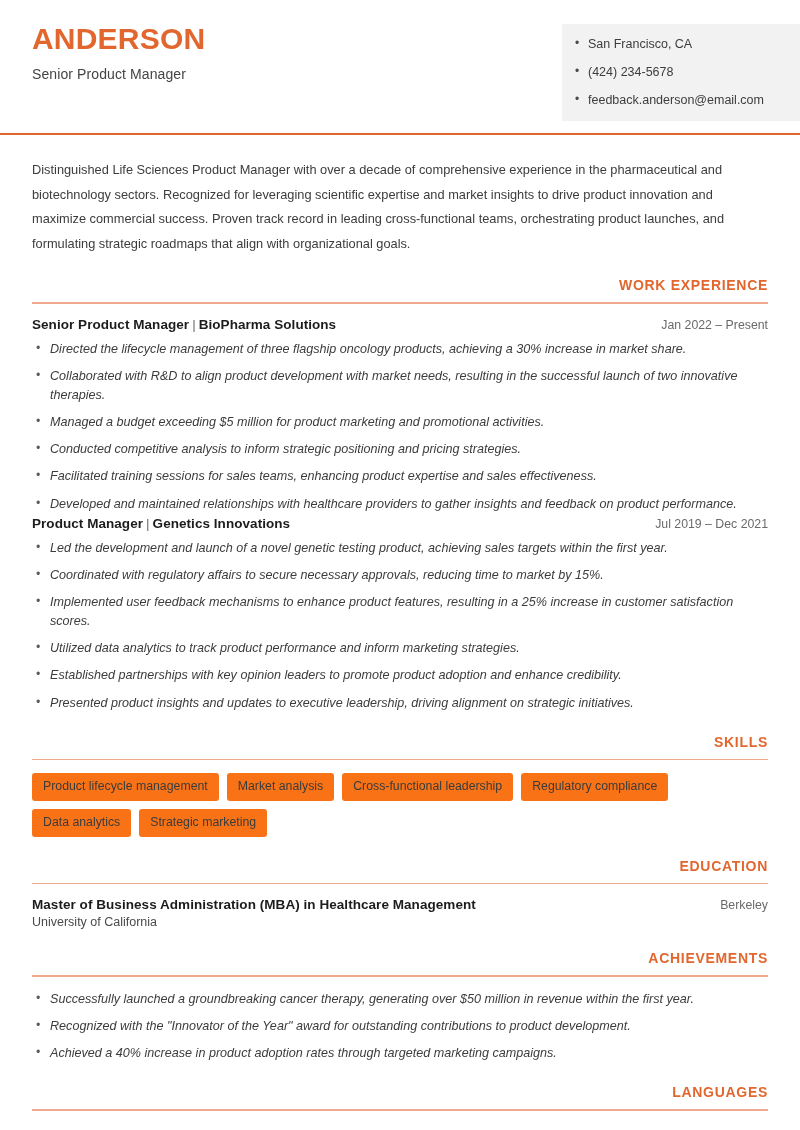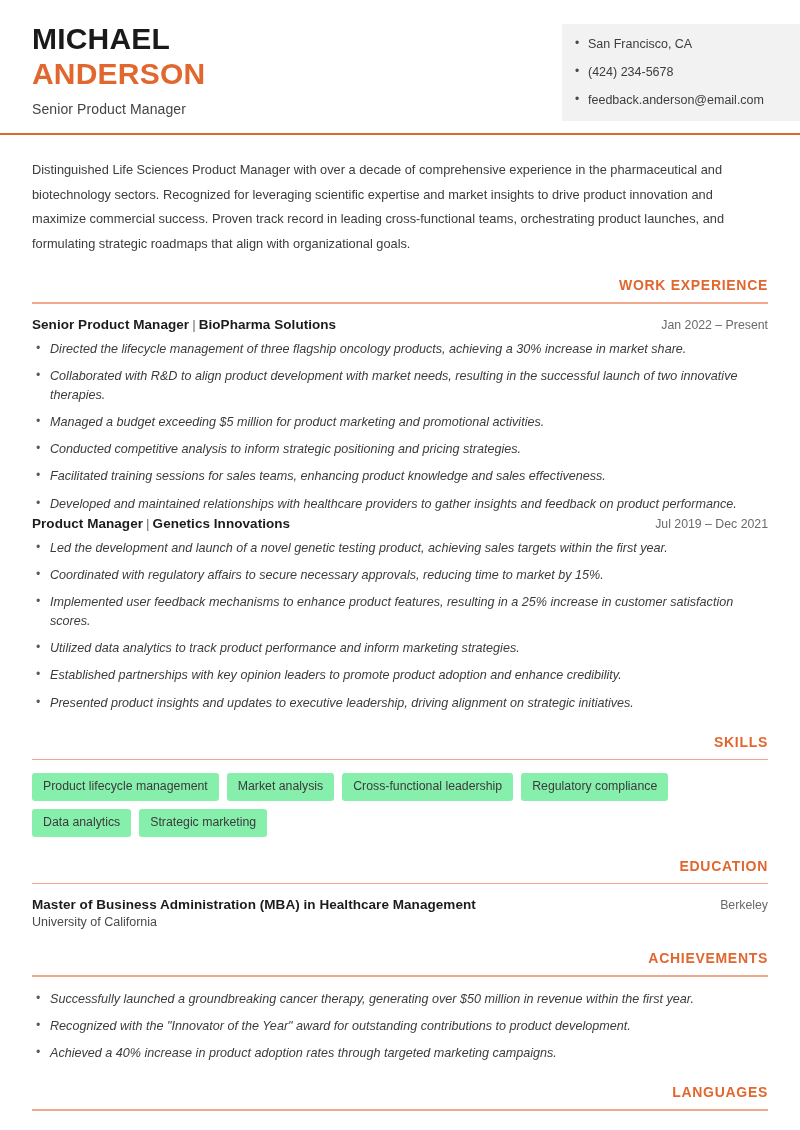--- a/index.html
+++ b/index.html
@@ -178,39 +178,38 @@
   .job-block:last-child { margin-bottom: 0; }
 
   
   .tags {
     display: flex;
     flex-wrap: wrap;
     gap: 8px 8px;
     margin-top: 2px;
   }
   .tag {
-    background: #86efac;
+    background: #f97316;
     border-radius: 3px;
     padding: 6px 11px 7px 11px;
     font-size: 12.3px;
     color: #3b3b3b;
     line-height: 1.2;
     white-space: nowrap;
   }
 
   .edu-block { margin-top: 2px; }
 </style>
 </head>
 <body>
 
 <div class="page">
 
   <div class="header">
     <div class="header-left">
-      <div class="name-line name-first">MICHAEL</div>
       <div class="name-line name-last">ANDERSON</div>
       <div class="job-title">Senior Product Manager</div>
     </div>
 
     <div class="contact-box">
       <ul class="contact-list">
         <li>
           <span>San Francisco, CA</span>
         </li>
         <li>
@@ -238,21 +237,21 @@
           <div class="entry-title">
             <span>Senior Product Manager</span><span class="entry-sep">|</span><span>BioPharma Solutions</span>
           </div>
           <div class="entry-meta">Jan 2022 – Present</div>
         </div>
         <ul class="bullets">
           <li>Directed the lifecycle management of three flagship oncology products, achieving a 30% increase in market share.</li>
           <li>Collaborated with R&amp;D to align product development with market needs, resulting in the successful launch of two innovative therapies.</li>
           <li>Managed a budget exceeding $5 million for product marketing and promotional activities.</li>
           <li>Conducted competitive analysis to inform strategic positioning and pricing strategies.</li>
-          <li>Facilitated training sessions for sales teams, enhancing product knowledge and sales effectiveness.</li>
+          <li>Facilitated training sessions for sales teams, enhancing product expertise and sales effectiveness.</li>
           <li>Developed and maintained relationships with healthcare providers to gather insights and feedback on product performance.</li>
         </ul>
       </div>
 
       <div class="job-block">
         <div class="entry-head">
           <div class="entry-title">
             <span>Product Manager</span><span class="entry-sep">|</span><span>Genetics Innovations</span>
           </div>
           <div class="entry-meta">Jul 2019 – Dec 2021</div>

